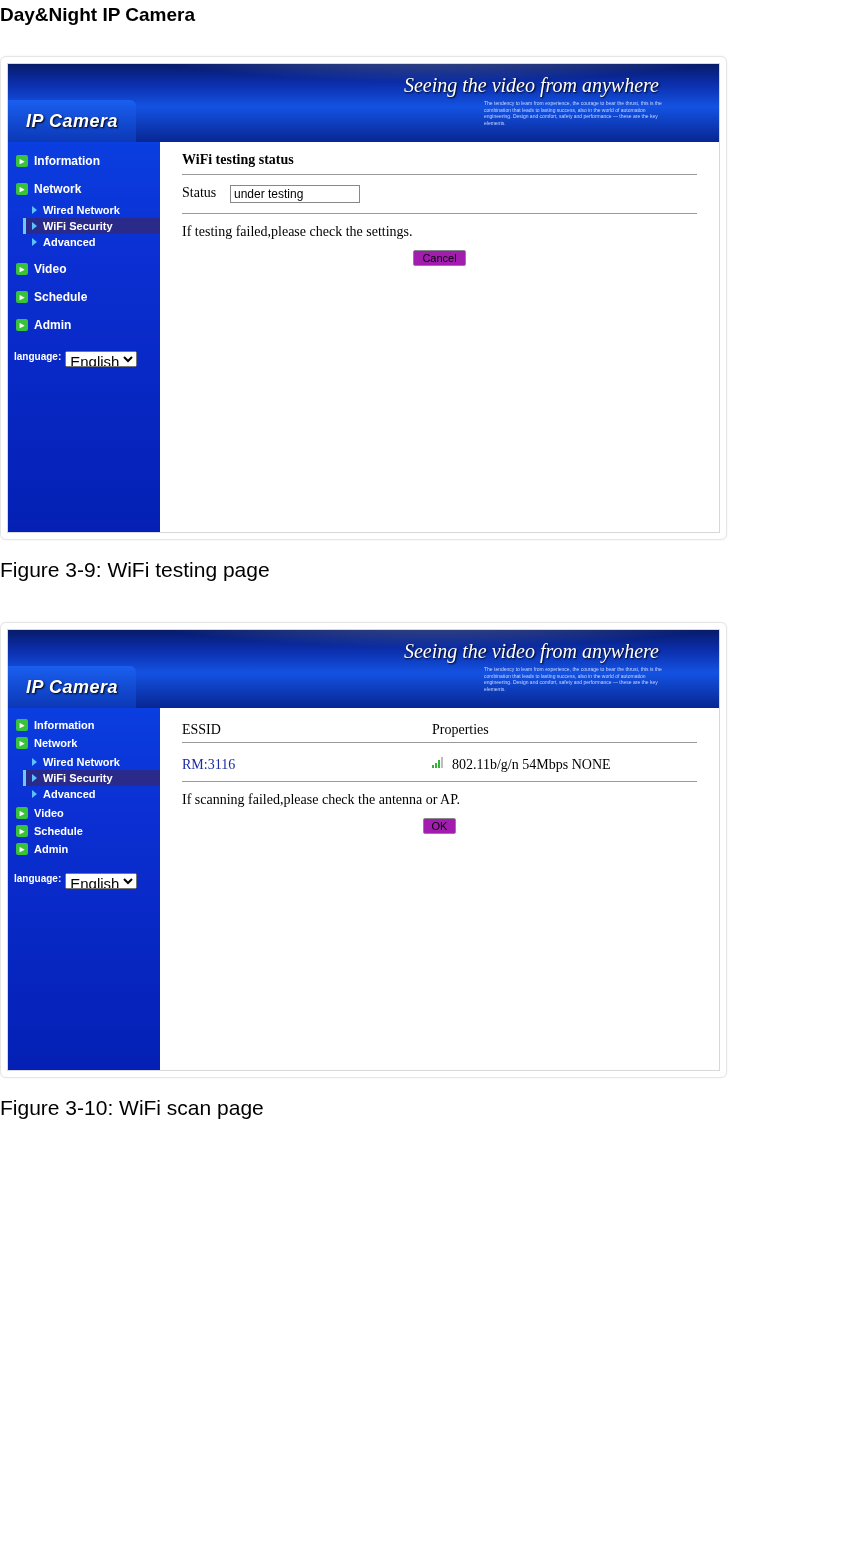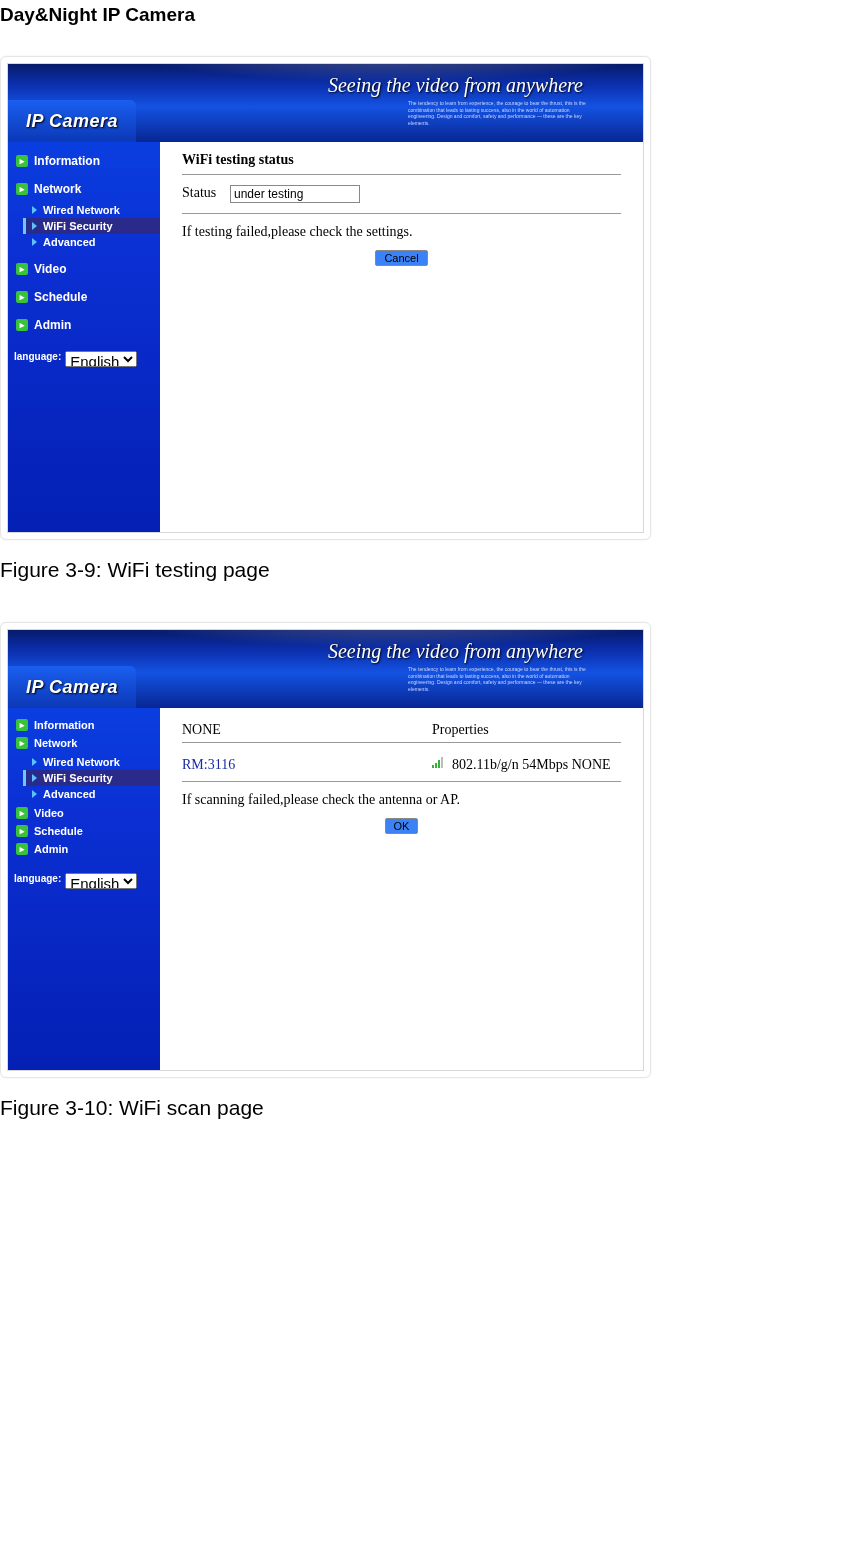--- a/index.html
+++ b/index.html
@@ -15,21 +15,21 @@
     padding: 4px 0 30px 0;
   }
   .figure-caption {
     font-size: 21px;
     padding: 10px 0 40px 0;
   }
   
   .app {
     border: 1px solid #e6e6e6;
     border-radius: 6px;
-    width: 651px;
+    width: 727px;
     margin-bottom: 8px;
     background: #fff;
     padding: 6px;
     box-shadow: 0 0 2px rgba(0,0,0,0.08);
   }
   .app-inner {
     border: 1px solid #d8d8d8;
   }
   
   .banner {
@@ -184,21 +184,21 @@
     margin: 6px 0 10px 0;
   }
   .content .center {
     text-align: center;
     margin-top: 6px;
   }
   .content button {
     font-size: 11px;
     padding: 1px 8px;
     border: 1px solid #888;
-    background: #3b82f6;
+    background: #a21caf;
     border-radius: 2px;
     cursor: pointer;
   }
   
   .scan-head {
     display: flex;
     font-size: 14px;
     margin: 4px 0 0 0;
   }
   .scan-head .col1 { width: 250px; }
@@ -363,21 +363,21 @@
           </div>
         <div class="lang">
           <span>language:</span>
           <select>
             <option>English</option>
           </select>
         </div>
       </div>
       <div class="content">
         <div class="scan-head">
-          <div class="col1">NONE</div>
+          <div class="col1">ESSID</div>
           <div class="col2">Properties</div>
         </div>
         <hr>
         <div class="scan-row">
           <div class="col1">RM:3116</div>
           <div class="col2">
             <span class="sig lv3">
                 <span></span>
                 <span></span>
                 <span></span>

